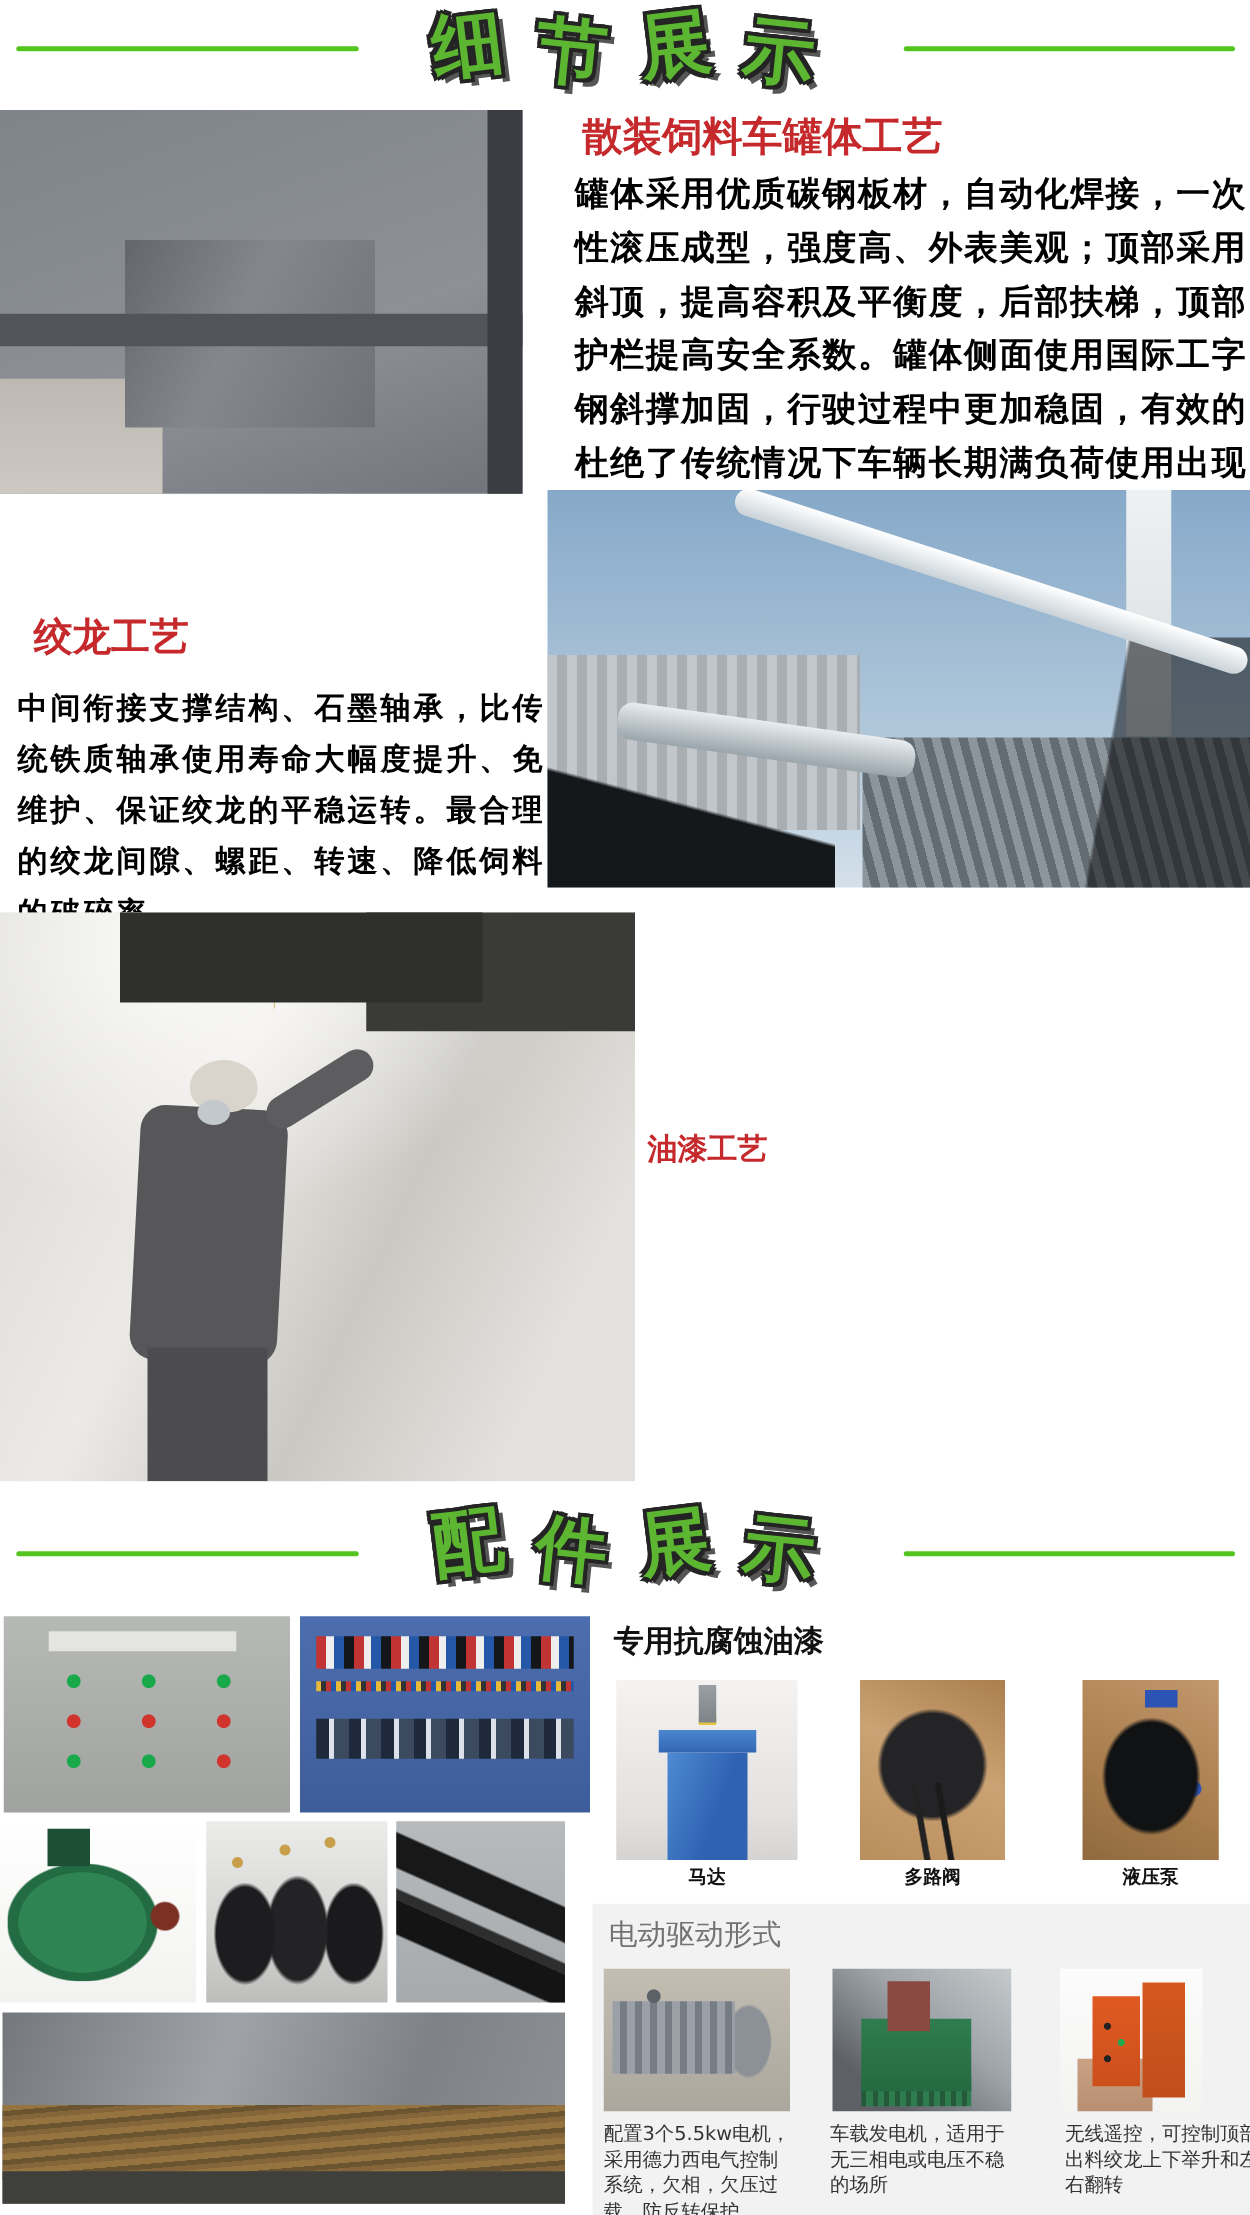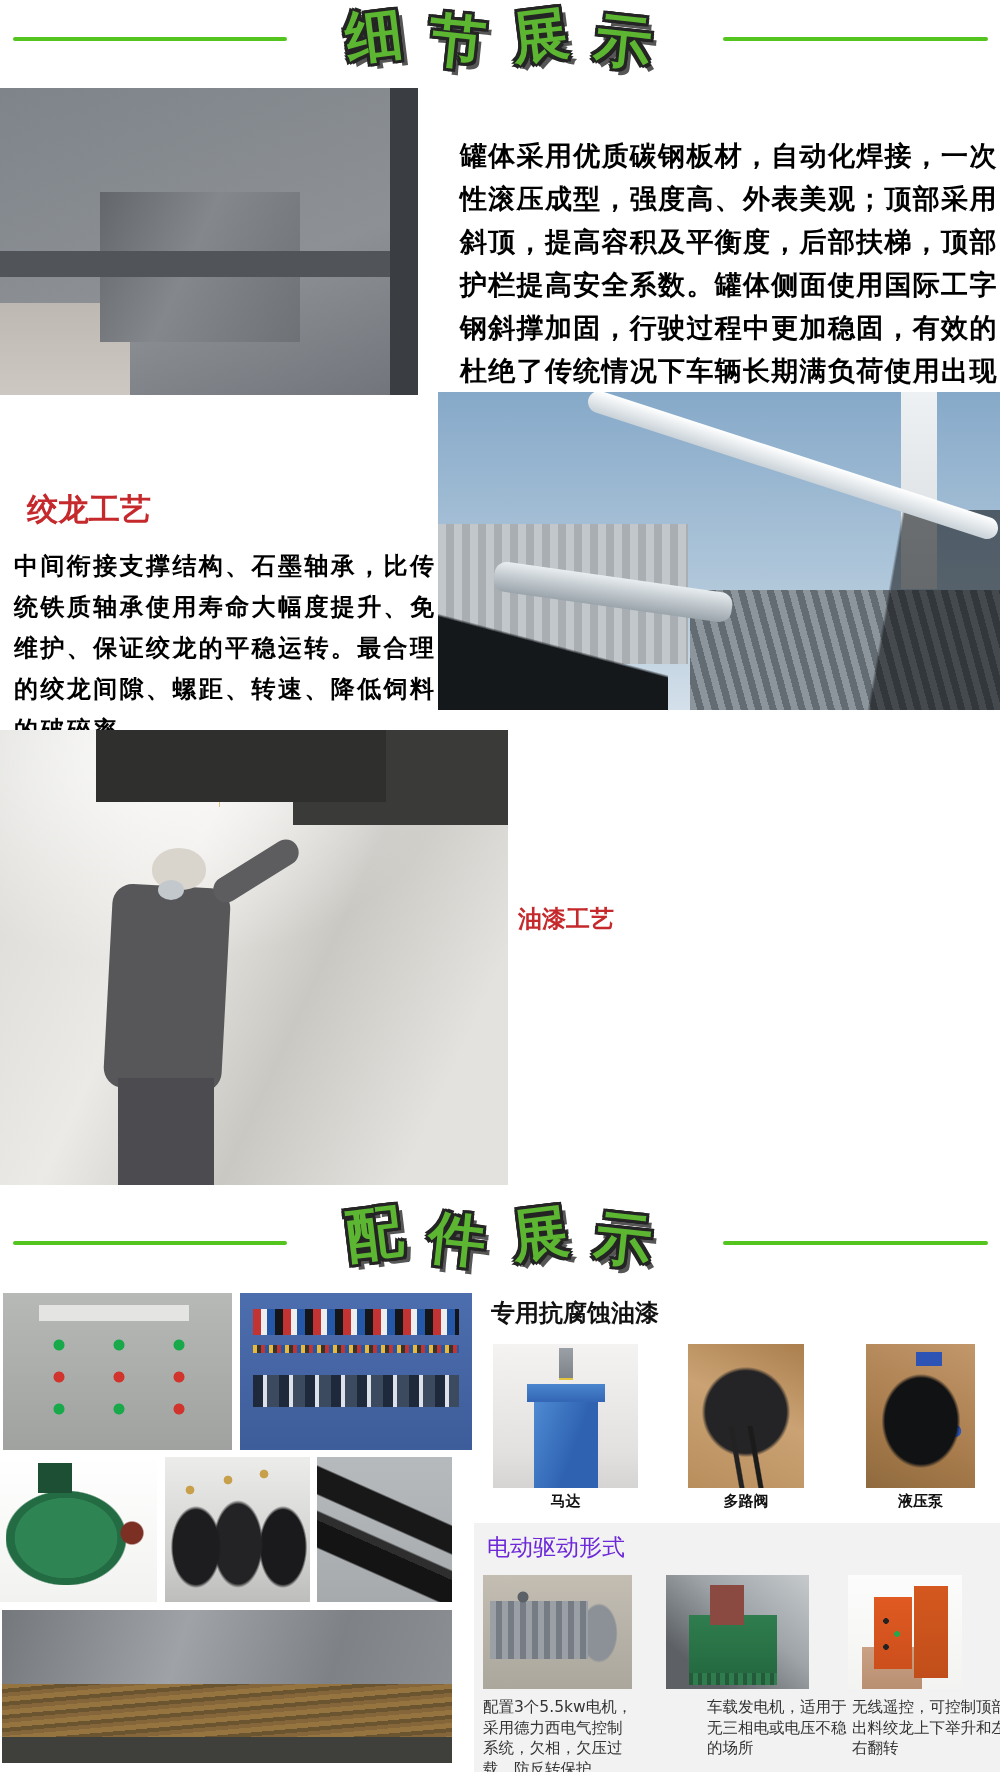--- a/index.html
+++ b/index.html
@@ -23,21 +23,21 @@
   .body-text{position:absolute;color:#000;font-weight:bold;word-break:break-all;}
   .t-tank-title{font-size:32px;}
   .t-tank-body{font-size:27px;letter-spacing:1.3px;line-height:43px;}
   .t-auger-title{font-size:31px;font-family:Liberation Serif, serif;}
   .t-auger-body{font-size:24px;letter-spacing:2.4px;line-height:41px;}
   .t-paint-title{font-size:24px;}
   .t-paint-body{font-size:24px;letter-spacing:2.4px;line-height:41px;}
   .hyd-title{position:absolute;font-size:24px;font-weight:bold;color:#111;}
   .hyd-label{position:absolute;font-size:15px;font-weight:bold;color:#111;text-align:center;}
   .elec-panel{position:absolute;background:#f2f2f2;}
-  .elec-title{position:absolute;font-size:23px;font-weight:400;color:#6d28d9;}
+  .elec-title{position:absolute;font-size:23px;font-weight:400;color:#737373;}
   .elec-caption{position:absolute;font-size:15.5px;line-height:20.5px;color:#333;word-break:break-all;}
 
   
   .photo{position:absolute;background-repeat:no-repeat;overflow:hidden;}
 
   .ph-steel{background-image:
       linear-gradient(#3a3e42,#3a3e42),
       linear-gradient(#515559,#515559),
       linear-gradient(115deg,#63676c,#84888d 45%,#6e7277),
       linear-gradient(#bdb9b2,#cdc9c2),
@@ -176,20 +176,21 @@
 
 <div class="page">
 
   <div class="abs" style="left:0;top:0;width:1000px;height:86px;">
     <span class="hdr-line" style="left:13px;top:37px;width:274px;"></span>
     <span class="hdr-line" style="left:723px;top:37px;width:265px;"></span>
     <div class="hdr-text" style="top:0;"><span class="ch">细</span><span class="ch">节</span><span class="ch">展</span><span class="ch">示</span></div>
   </div>
 
   <div class="photo ph-steel" style="left:0;top:88px;width:418px;height:307px;"></div>
+  <div class="red-title t-tank-title" style="left:466px;top:88px;">散装饲料车罐体工艺</div>
   <div class="body-text t-tank-body" style="left:460px;top:134px;width:545px;">罐体采用优质碳钢板材，自动化焊接，一次性滚压成型，强度高、外表美观；顶部采用斜顶，提高容积及平衡度，后部扶梯，顶部护栏提高安全系数。罐体侧面使用国际工字钢斜撑加固，行驶过程中更加稳固，有效的杜绝了传统情况下车辆长期满负荷使用出现的罐体与底盘连接处开裂的情况</div>
 
   <div class="photo ph-auger" style="left:438px;top:392px;width:562px;height:318px;">
     <i class="tube t1"></i>
     <i class="tube t2"></i>
   </div>
   <div class="red-title t-auger-title" style="left:27px;top:489px;">绞龙工艺</div>
   <div class="body-text t-auger-body" style="left:14px;top:546px;width:430px;">中间衔接支撑结构、石墨轴承，比传统铁质轴承使用寿命大幅度提升、免维护、保证绞龙的平稳运转。最合理的绞龙间隙、螺距、转速、降低饲料的破碎率</div>
 
   <div class="photo ph-paint" style="left:0;top:730px;width:508px;height:455px;">
@@ -221,16 +222,16 @@
   <div class="hyd-label" style="left:493px;top:1492px;width:145px;">马达</div>
   <div class="hyd-label" style="left:688px;top:1492px;width:116px;">多路阀</div>
   <div class="hyd-label" style="left:866px;top:1492px;width:109px;">液压泵</div>
 
   <div class="elec-panel" style="left:474px;top:1523px;width:526px;height:249px;"></div>
   <div class="elec-title" style="left:487px;top:1532px;">电动驱动形式</div>
   <div class="photo ph-motor-gray" style="left:483px;top:1575px;width:149px;height:114px;"></div>
   <div class="photo ph-truck-gen" style="left:666px;top:1575px;width:143px;height:114px;"></div>
   <div class="photo ph-remote" style="left:848px;top:1575px;width:114px;height:114px;"></div>
   <div class="elec-caption" style="left:483px;top:1697px;width:150px;">配置3个5.5kw电机，采用德力西电气控制系统，欠相，欠压过载，防反转保护</div>
-  <div class="elec-caption" style="left:664px;top:1697px;width:152px;margin-left:43px;">车载发电机，适用于无三相电或电压不稳的场所</div>
+  <div class="elec-caption" style="left:664px;top:1697px;width:152px;">车载发电机，适用于无三相电或电压不稳的场所</div>
   <div class="elec-caption" style="left:852px;top:1697px;width:162px;">无线遥控，可控制顶部出料绞龙上下举升和左右翻转</div>
 
 </div>
 
 </body></html>

